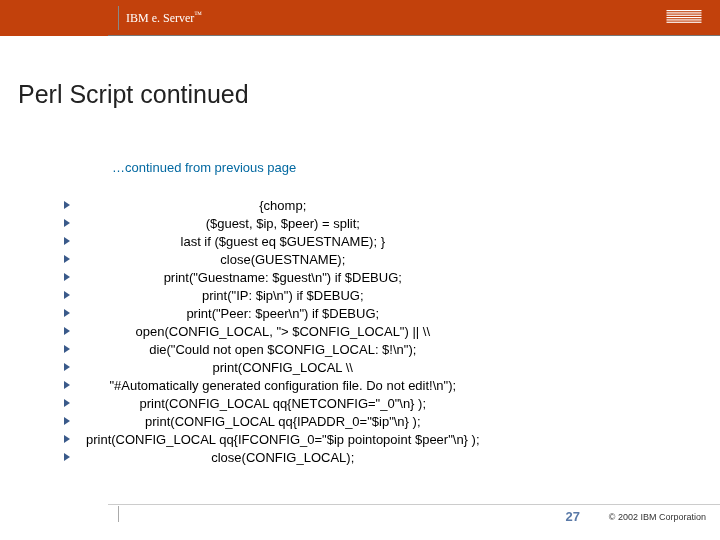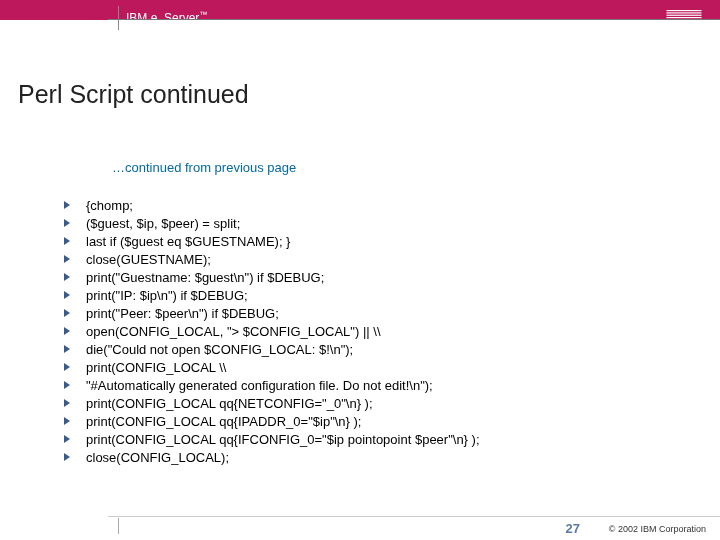--- a/index.html
+++ b/index.html
@@ -6,23 +6,24 @@
   body {
     width: 720px;
     height: 540px;
     font-family: Arial, Helvetica, sans-serif;
     background: #ffffff;
     position: relative;
     overflow: hidden;
   }
   .header {
     width: 100%;
-    height: 20px;
-    background: #be185d;
+    height: 36px;
+    background: #c2410c;
     position: relative;
+    font-family: Liberation Serif, serif;
   }
   .header-pipe-left {
     position: absolute;
     left: 118px;
     top: 6px;
     width: 1px;
     height: 24px;
     background: #888;
   }
   .header-brand {
@@ -82,34 +83,35 @@
     left: 64px;
     top: 197px;
     list-style: none;
     font-size: 13px;
     color: #000;
     line-height: 18px;
   }
   .code-list li {
     position: relative;
     padding-left: 22px;
+    text-align: center;
   }
   .bullet {
     position: absolute;
     left: 0;
     top: 4px;
     width: 0;
     height: 0;
     border-top: 4px solid transparent;
     border-bottom: 4px solid transparent;
     border-left: 6px solid #3a5a8a;
   }
   .footer {
     position: absolute;
-    bottom: 0;
+    bottom: 12px;
     left: 0;
     right: 0;
     height: 24px;
   }
   .footer-pipe {
     position: absolute;
     left: 118px;
     top: 2px;
     width: 1px;
     height: 16px;

